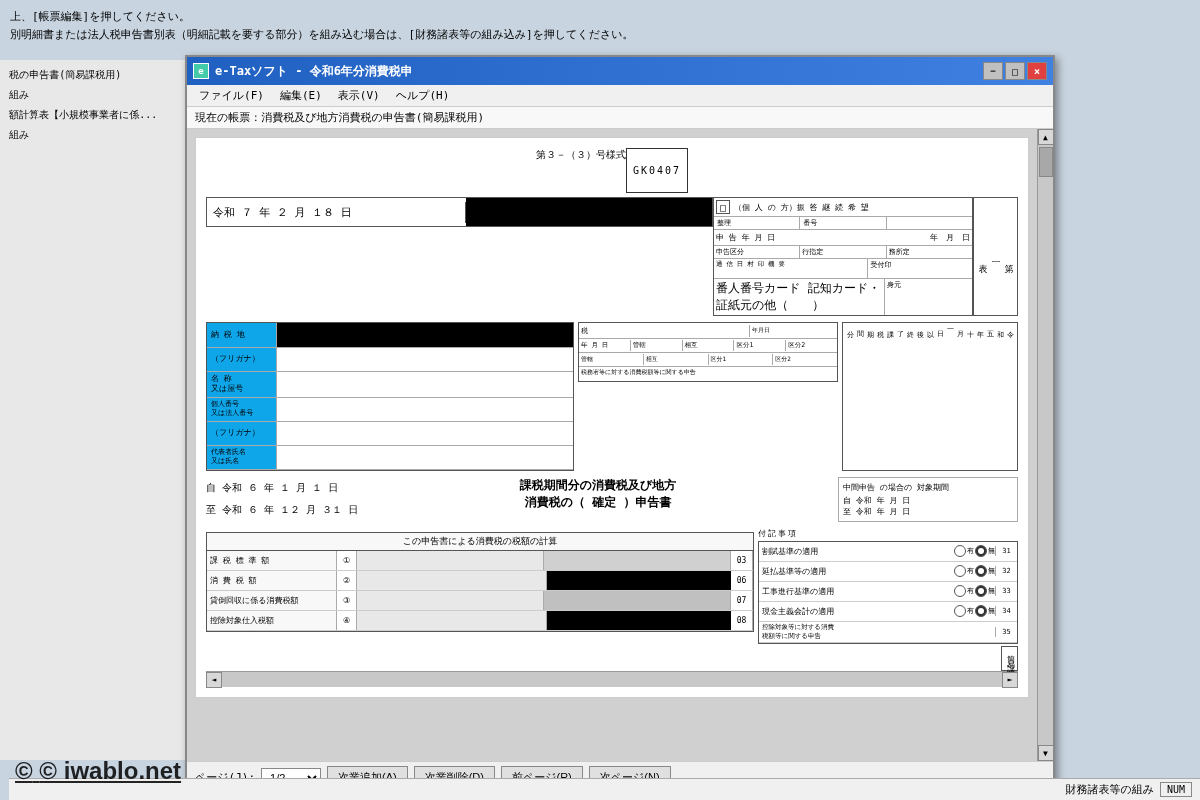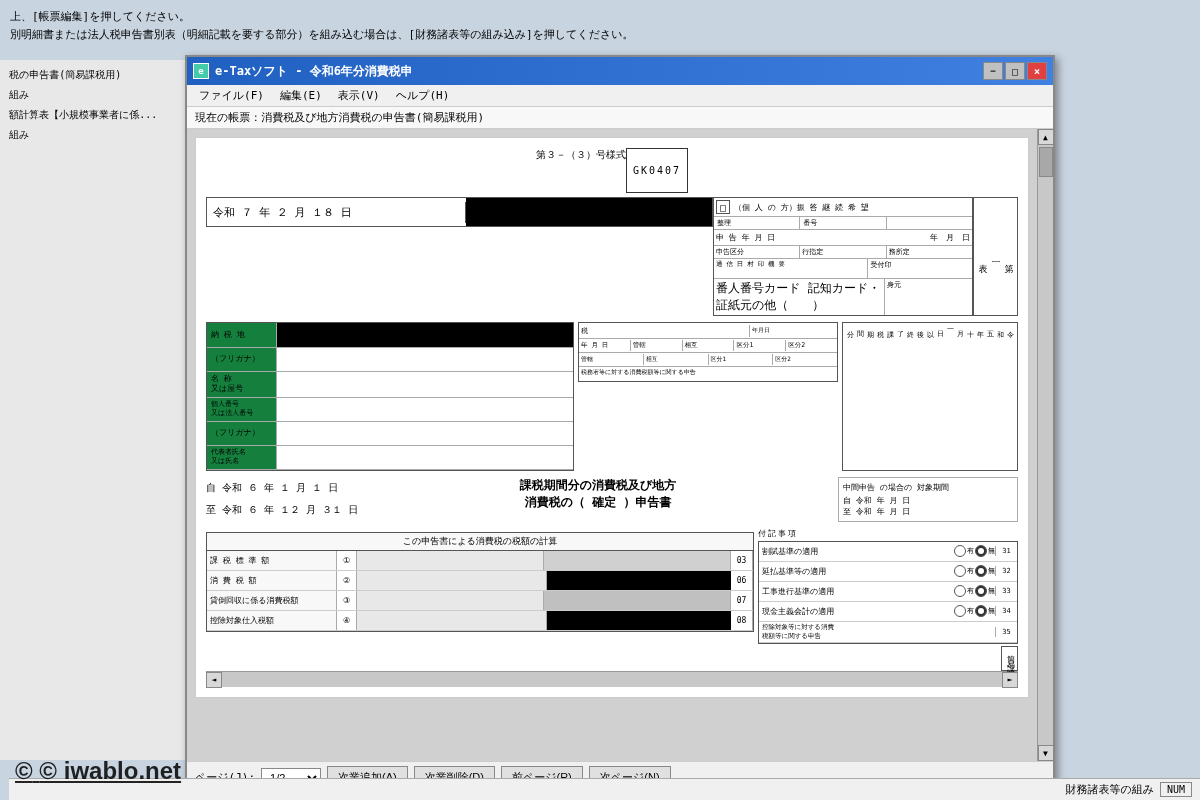--- a/index.html
+++ b/index.html
@@ -240,21 +240,21 @@
     }
 
     .field-row {
       display: flex;
       border-bottom: 1px solid #aaa;
       min-height: 24px;
     }
 
     .field-label {
       width: 70px;
-      background: #15803d;
+      background: #0ea5e9;
       border-right: 1px solid #aaa;
       padding: 2px 4px;
       font-size: 8px;
       line-height: 1.3;
       display: flex;
       align-items: center;
     }
 
     .field-value {
       flex: 1;

